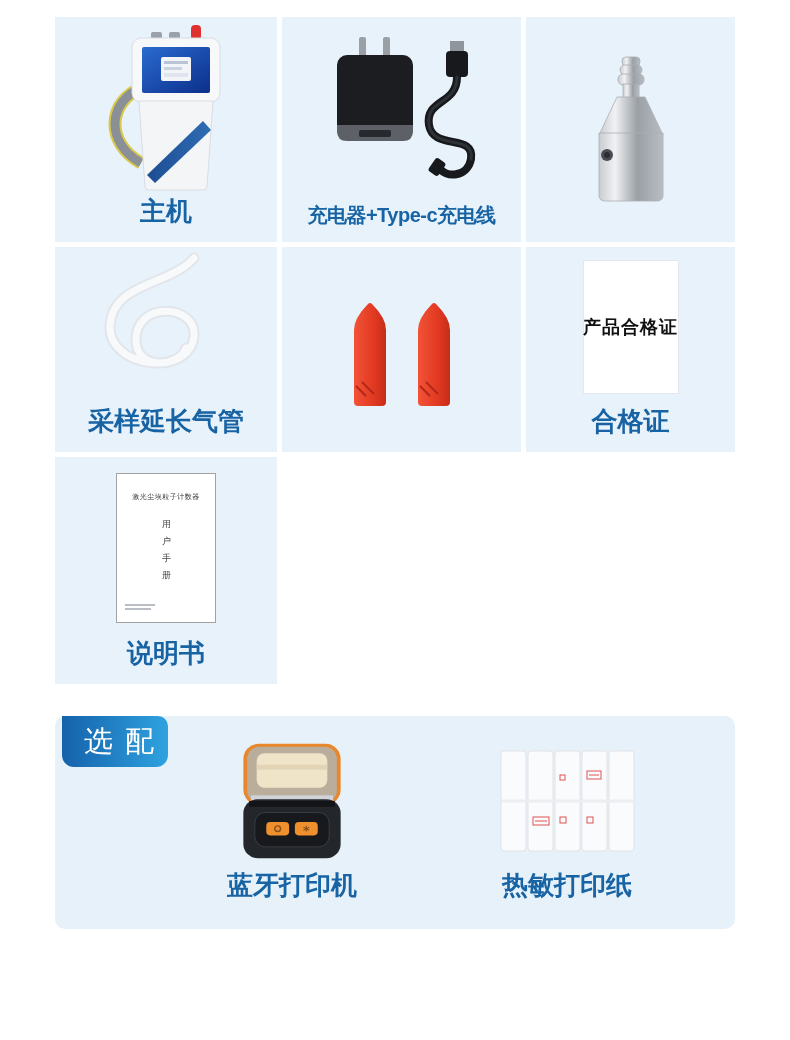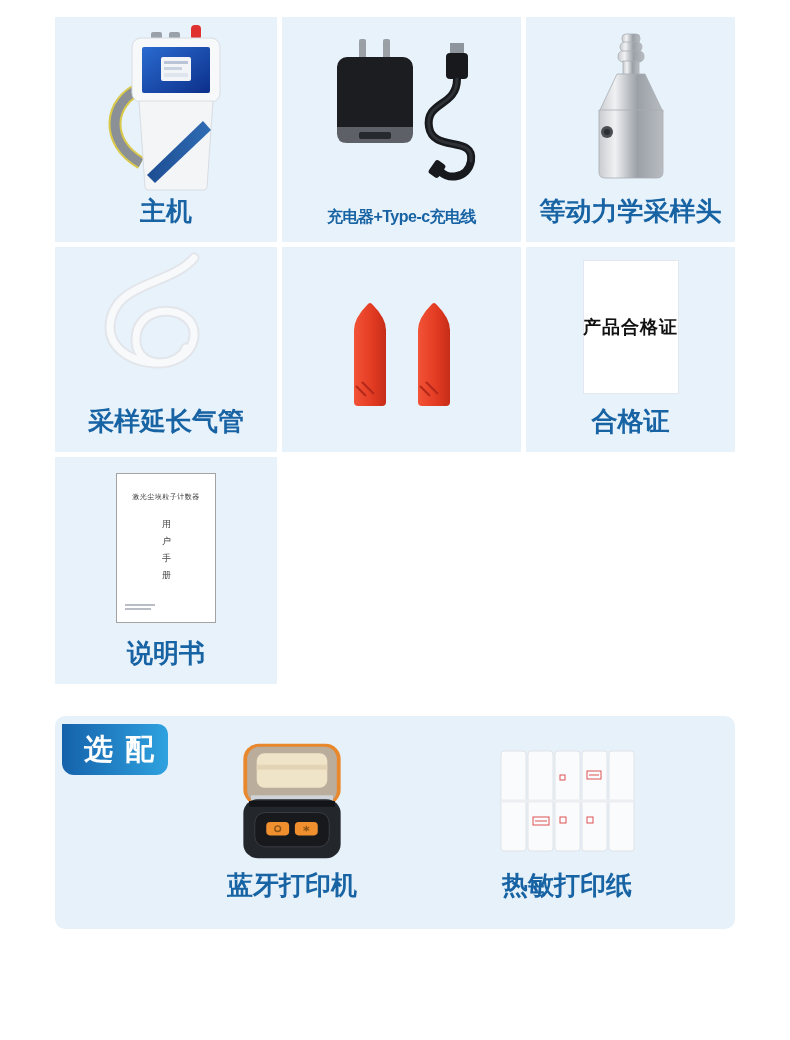--- a/index.html
+++ b/index.html
@@ -10,21 +10,21 @@
   
   .kit-grid { position: absolute; left: 55px; top: 17px; width: 680px;
     display: grid; grid-template-columns: 222px 239px 209px;
     grid-template-rows: 225px 205px 227px; gap: 5px; }
   .cell { background: #e8f2fb; display: flex; flex-direction: column;
     align-items: center; justify-content: flex-end; overflow: hidden; }
   .art { flex: 1 1 auto; width: 100%; display: flex; align-items: center;
     justify-content: center; }
   .lbl { flex: 0 0 auto; margin-bottom: 16px; color: #1763a3; font-size: 26px;
     font-weight: 600; white-space: nowrap; text-align: center; line-height: 1.1; }
-  .lbl.tight { font-size: 16px; letter-spacing: -0.5px; }
+  .lbl.tight { font-size: 20px; letter-spacing: -0.5px; }
 
   
   .cert-card { width: 96px; height: 134px; background: #ffffff;
     border: 1px solid #e3e8ee; display: flex; align-items: center;
     justify-content: center; }
   .cert-title { font-size: 18px; font-weight: 700; color: #111;
     letter-spacing: 1px; white-space: nowrap; }
   .manual-card { position: relative; width: 100px; height: 150px;
     background: #ffffff; border: 1px solid #a3a3a3; }
   .manual-title { position: absolute; top: 18px; left: 0; width: 100%;
@@ -33,24 +33,24 @@
     width: 11px; font-size: 9px; color: #444; line-height: 1.9;
     word-break: break-all; text-align: center; }
   .manual-lines { position: absolute; left: 8px; bottom: 12px; }
   .manual-lines i { display: block; height: 2px; background: #b9bec5;
     margin-top: 2px; }
   .manual-lines i:nth-child(1){ width: 30px; } .manual-lines i:nth-child(2){ width: 26px; }
 
   
   .opt-panel { position: absolute; left: 55px; top: 716px; width: 680px;
     height: 213px; background: #e6f1fa; border-radius: 10px; }
-  .opt-badge { position: absolute; left: 7px; top: 8px; width: 106px; height: 51px;
+  .opt-badge { position: absolute; left: 7px; top: 0; width: 106px; height: 51px;
     background: linear-gradient(90deg, #1562ab 0%, #2fa2df 100%);
     border-radius: 0 10px 12px 12px; color: #ffffff; font-size: 29px;
-    font-weight: 700; letter-spacing: 12px; display: flex; align-items: center;
+    font-weight: 400; letter-spacing: 12px; display: flex; align-items: center;
     justify-content: center; padding-left: 20px; }
   .opt-item { position: absolute; top: 16px; width: 240px; height: 182px;
     display: flex; flex-direction: column; align-items: center;
     justify-content: flex-end; }
   .opt-item .art { width: 100%; }
   .opt-item .lbl { margin-bottom: 14px; }
   .opt-item.printer { left: 117px; }
   .opt-item.paper { left: 392px; }
 </style>
 </head>
@@ -126,21 +126,20 @@
             <rect x="59" y="10" width="22" height="10" rx="5"></rect>
             <rect x="57" y="19" width="26" height="11" rx="5"></rect>
             <rect x="62" y="29" width="16" height="14"></rect>
             <polygon points="38,80 102,80 84,42 56,42"></polygon>
             <path d="M38,78 h64 v62 q0,6 -6,6 h-52 q-6,0 -6,-6 z"></path>
           </g>
           <circle cx="46" cy="100" r="6" fill="#4a4e54"></circle>
           <circle cx="46" cy="100" r="3" fill="#2a2d31"></circle>
         </svg>
       </div>
-      <div class="lbl">等动力学采样头</div>
     </div>
 
     <div class="cell">
       <div class="art">
         <svg width="160" height="150" viewBox="0 0 160 150">
           <path d="M108,6 C84,34 26,30 24,74 C22,116 104,126 108,84 C111,52 48,48 50,90 C52,118 92,116 100,96" fill="none" stroke="#e2e6eb" stroke-width="11" stroke-linecap="round"></path>
           <path d="M108,6 C84,34 26,30 24,74 C22,116 104,126 108,84 C111,52 48,48 50,90 C52,118 92,116 100,96" fill="none" stroke="#f8f9fb" stroke-width="7" stroke-linecap="round"></path>
         </svg>
       </div>
       <div class="lbl">采样延长气管</div>

